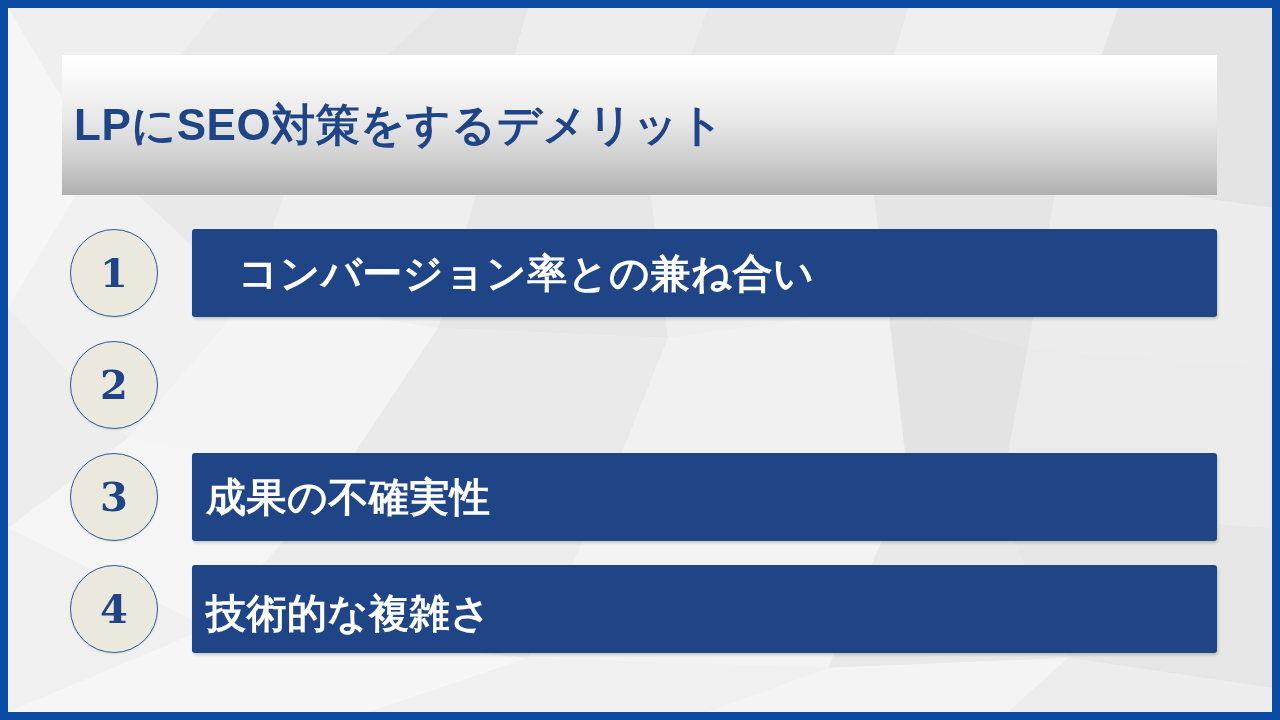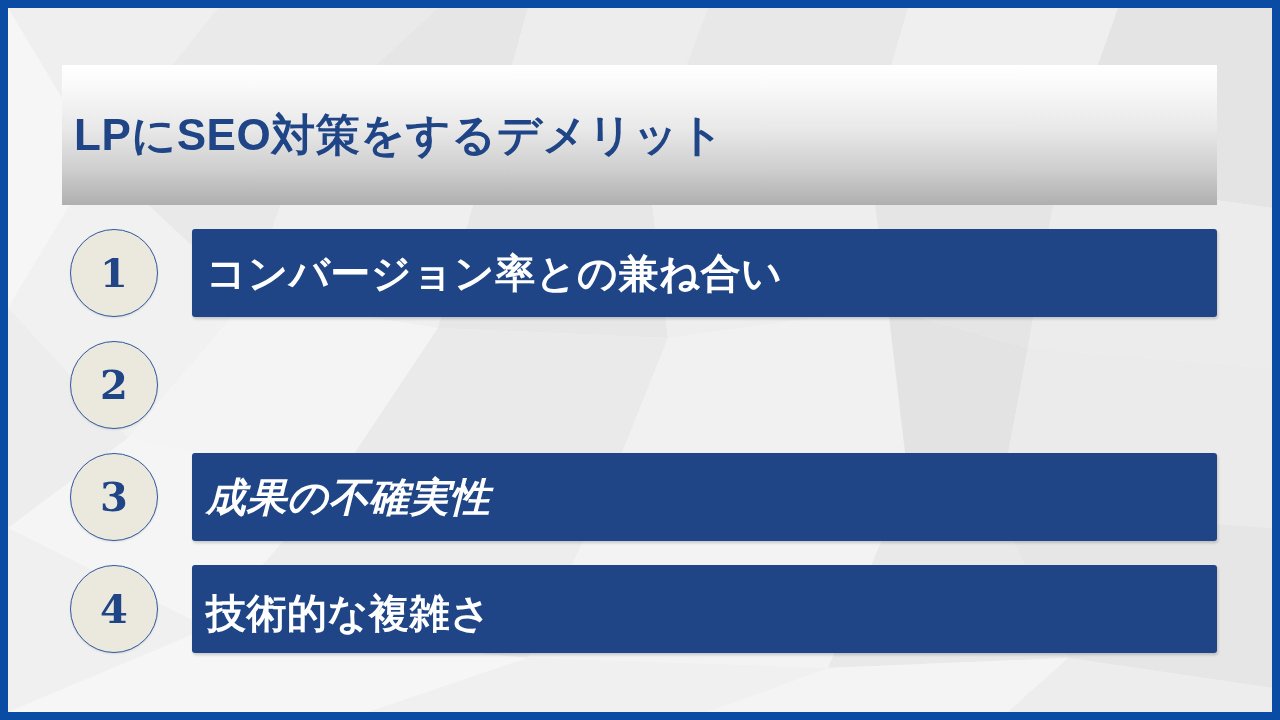--- a/index.html
+++ b/index.html
@@ -19,21 +19,21 @@
   }
   
   #bg {
     position:absolute; left:8px; top:8px; right:8px; bottom:8px;
     background:#F2F2F2; overflow:hidden; z-index:0;
   }
   #bg svg { position:absolute; left:0; top:0; width:100%; height:100%; display:block; }
 
   
   #title-plate {
-    position:absolute; left:62px; top:65px; width:1155px; height:140px;
+    position:absolute; left:62px; top:55px; width:1155px; height:140px;
     background:linear-gradient(to bottom,#FFFFFF 0%,#FAFAFA 14%,#E8E8E8 46%,#CFCFCF 74%,#AFAFAF 100%);
     z-index:2; display:flex; align-items:center;
   }
   #title-text {
     font-size:44px; font-weight:bold; color:#1F4587;
     letter-spacing:0.5px; padding-left:12px; white-space:nowrap;
     line-height:1;
   }
 
   
@@ -114,36 +114,36 @@
   </div>
 
   <div id="title-plate">
     <div id="title-text" style="color: rgb(31, 69, 135);">LPにSEO対策をするデメリット</div>
   </div>
 
   <div class="row row-1">
     <div class="num-circle" style="background: rgb(235, 232, 222); border-color: rgb(47, 90, 158);">
       <span style="color: rgb(31, 69, 135);">1</span>
     </div>
-    <div class="bar" style="background: rgb(31, 69, 135);">
+    <div class="bar" style="background: rgb(31, 69, 135); padding-left: 32px;">
       <div class="bar-text" style="color: rgb(255, 255, 255);">コンバージョン率との兼ね合い</div>
     </div>
   </div>
 
   <div class="row row-2">
     <div class="num-circle" style="background: rgb(235, 232, 222); border-color: rgb(47, 90, 158);">
       <span style="color: rgb(31, 69, 135);">2</span>
     </div>
   </div>
 
   <div class="row row-3">
     <div class="num-circle" style="background: rgb(235, 232, 222); border-color: rgb(47, 90, 158);">
       <span style="color: rgb(31, 69, 135);">3</span>
     </div>
-    <div class="bar" style="background: rgb(31, 69, 135); font-style: italic;">
+    <div class="bar" style="background: rgb(31, 69, 135);">
       <div class="bar-text" style="color: rgb(255, 255, 255);">成果の不確実性</div>
     </div>
   </div>
 
   <div class="row row-4">
     <div class="num-circle" style="background: rgb(235, 232, 222); border-color: rgb(47, 90, 158);">
       <span style="color: rgb(31, 69, 135);">4</span>
     </div>
     <div class="bar" style="background: rgb(31, 69, 135);">
       <div class="bar-text" style="color: rgb(255, 255, 255); margin-top: 8px;">技術的な複雑さ</div>

